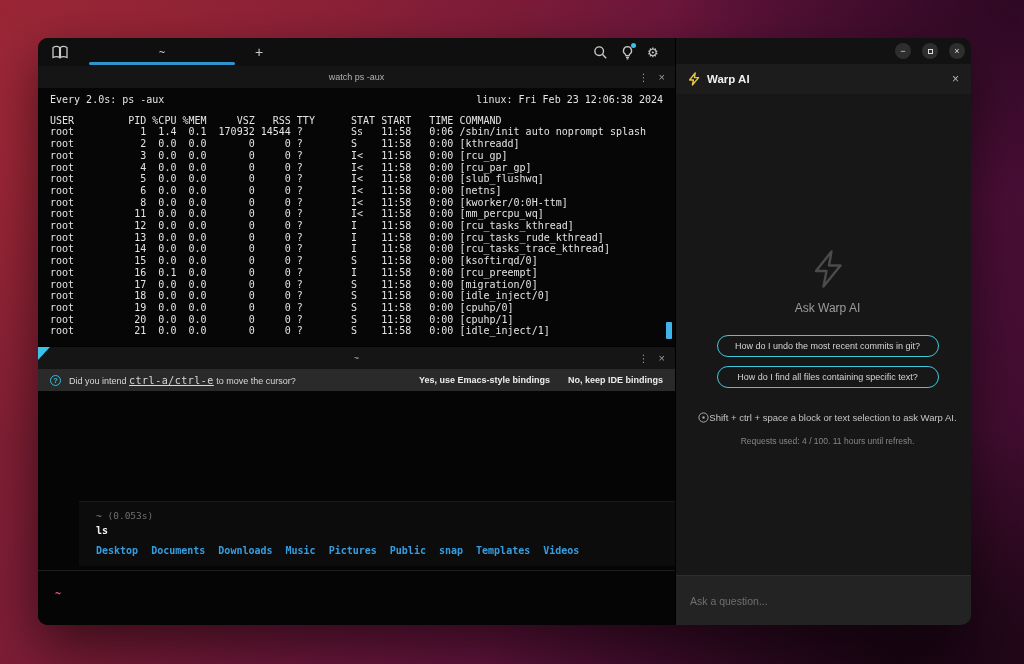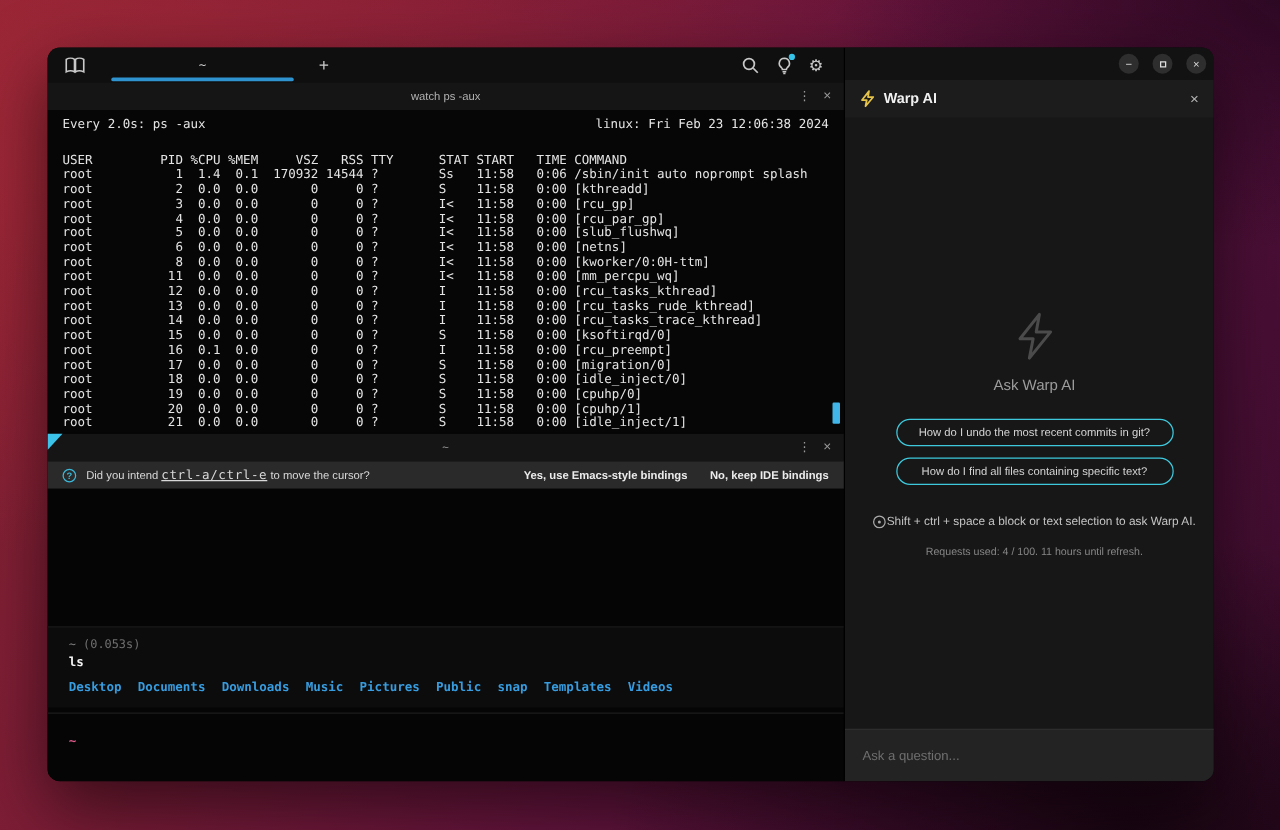--- a/index.html
+++ b/index.html
@@ -34,33 +34,33 @@
   .badge-dot { position:absolute; right:-1px; top:-2px; width:5px; height:5px; border-radius:50%; background:#35c3e8; }
   .gear-glyph { font-size:13px; color:#c8c8c8; line-height:15px; }
   .pane-header { height:22px; background:#151515; position:relative; display:flex; align-items:center; justify-content:center; flex:none; }
   .pane-title { font-size:9px; color:#b3b3b3; }
   .ph-icons { position:absolute; right:10px; top:0; height:100%; display:flex; align-items:center; gap:10px; }
   .kebab { color:#9a9a9a; font-size:10px; letter-spacing:0; }
   .pane-x { color:#9a9a9a; font-size:11px; }
   .pane-top { height:280px; flex:none; display:flex; flex-direction:column; }
   .pane-top-content { flex:1; background:#060606; padding:6px 12px 0 12px; font-family:"DejaVu Sans Mono", monospace; font-size:10px; line-height:11.7px; color:#e4e4e4; position:relative; overflow:hidden; }
   .watch-row { display:flex; justify-content:space-between; white-space:pre; }
-  .ps-pre { margin-top:17px; white-space:pre; }
+  .ps-pre { margin-top:9px; white-space:pre; }
   .scroll-thumb { position:absolute; right:3px; top:234px; width:6px; height:17px; background:#41b5e8; border-radius:1px; }
   .pane-bottom { flex:1; display:flex; flex-direction:column; border-top:1px solid #000; }
   .corner-tri { position:absolute; left:0; top:0; width:0; height:0; border-top:13px solid #3cc3ea; border-right:12px solid transparent; }
   .notif-bar { height:22px; background:#2a2a2a; display:flex; align-items:center; padding:0 12px; flex:none; font-size:9px; }
   .q-icon { width:11px; height:11px; border:1px solid #3bb8d8; border-radius:50%; color:#3bb8d8; font-size:7.5px; display:flex; align-items:center; justify-content:center; flex:none; margin-right:8px; font-weight:bold; }
   .notif-text { color:#d8d8d8; white-space:pre; }
   .notif-code { font-family:"DejaVu Sans Mono", monospace; letter-spacing:0.5px; font-size:10px;text-decoration:underline; }
   .notif-actions { margin-left:auto; display:flex; gap:18px; }
   .notif-btn { color:#ececec; font-weight:bold; font-size:9px; cursor:default; }
   .pane-bottom-content { flex:1; background:#050505; display:flex; flex-direction:column; overflow:hidden; }
   .fill { flex:1; }
-  .ls-block { background:#0c0c0c; border-top:1px solid #191919; padding:8px 17px 10px 17px; font-family:"DejaVu Sans Mono", monospace; font-size:10px; flex:none; }
+  .ls-block { background:#0c0c0c; border-top:1px solid #191919; padding:8px 17px 10px 17px; font-family:"DejaVu Sans Mono", monospace; font-size:10px; flex:none;margin-left:41px; }
   .meta-line { font-size:9.5px; color:#8a8a8a; }
   .meta-duration { color:#6f6f6f; }
   .cmd-line { margin-top:4px; color:#f2f2f2; font-weight:bold; }
   .dirs { margin-top:9px; }
   .dir-entry { color:#379de0; font-weight:bold; margin-right:13px; }
   .prompt-block { height:55px; flex:none; background:#050505; border-top:1px solid #1d1d1d; margin-top:4px; padding:12px 17px; }
   .prompt-sym { font-family:"DejaVu Sans Mono", monospace; font-size:10px; font-weight:bold; color:#e05a8a; }
   
   .ai-panel { flex:1; background:#171717; display:flex; flex-direction:column; }
   .controls-row { height:26px; background:#121212; display:flex; align-items:center; justify-content:flex-end; gap:11px; padding-right:6px; flex:none; }
@@ -70,21 +70,21 @@
   .ai-title { font-size:11.5px; font-weight:bold; color:#f0f0f0; }
   .ai-header-spacer { flex:1; }
   .ai-x { color:#b5b5b5; font-size:12px; }
   .ai-body { flex:1; display:flex; flex-direction:column; align-items:center; text-align:center; overflow:hidden;margin-left:8px; }
   .big-bolt { margin-top:155px; }
   .ask-heading { margin-top:12px; font-size:12px; color:#9c9c9c; }
   .pills { margin-top:20px; display:flex; flex-direction:column; gap:9px; }
   .pill { width:222px; height:22px; border:1px solid #3ec9dd; border-radius:11px; color:#d4d4d4; font-size:9px; display:flex; align-items:center; justify-content:center; background:transparent; cursor:default; }
   .tip-row { margin-top:24px; display:flex; align-items:center; font-size:9.5px; color:#c4c4c4; }
   .usage { margin-top:13px; font-size:8.5px; color:#868686; }
-  .ai-input { height:42px; flex:none; background:#232323; border-top:1px solid #2d2d2d; display:flex; align-items:center; padding:0 14px; }
+  .ai-input { height:50px; flex:none; background:#232323; border-top:1px solid #2d2d2d; display:flex; align-items:center; padding:0 14px; }
   .ai-input-placeholder { font-size:10.5px; color:#6f6f6f; }
   svg { display:block; }
 </style>
 </head>
 <body>
 
 <div class="window">
 
   <div class="terminal-col">
 

